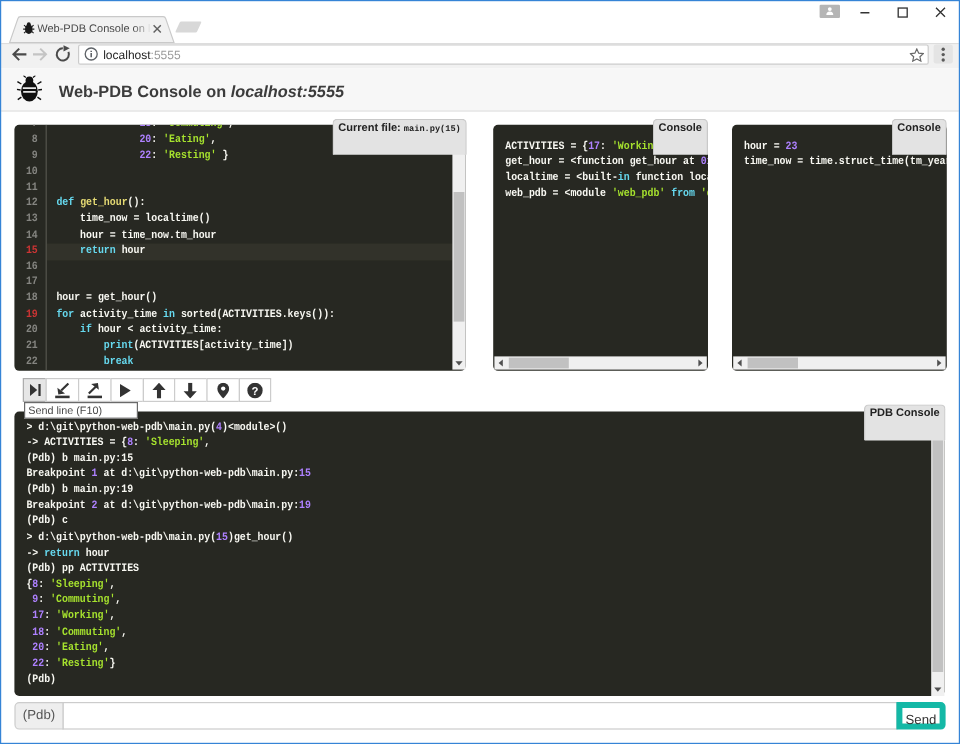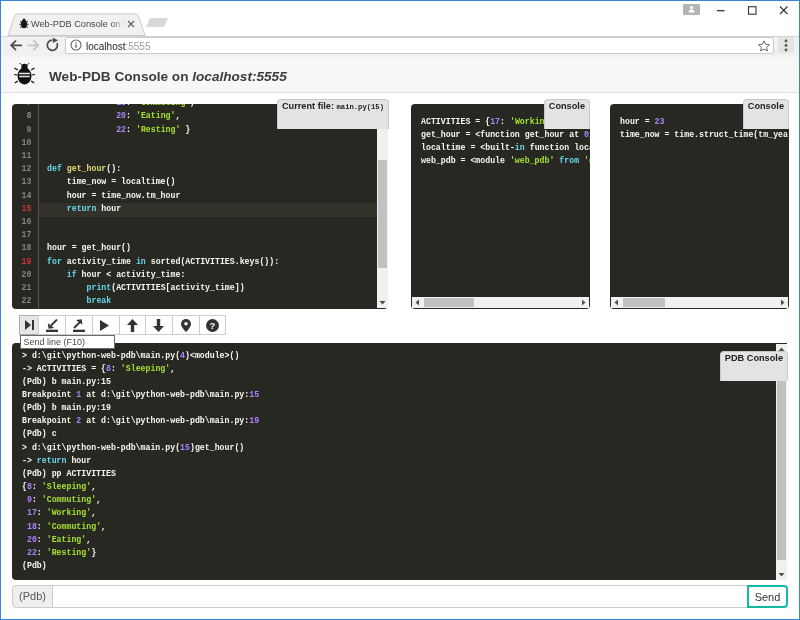--- a/index.html
+++ b/index.html
@@ -48,21 +48,21 @@
 .sbtrack { position:absolute; background:#f0f0f0; }
 .sbthumb { position:absolute; background:#c1c1c1; }
 
 .tbtn { position:absolute; top:315px; height:20px; background:#fff; border:1px solid #ccc; }
 
 #tooltip { left:19.5px; top:334.5px; width:95px; height:14px; background:#fff; border:1px solid #6a6a6a; font-size:9px; color:#4a4a4a; line-height:12px; padding-left:3px; }
 
 #console { left:12px; top:343px; width:775px; height:237px; background:#272822; border-radius:4px 0 4px 4px; }
 #addon { left:12px; top:585px; width:41px; height:23px; background:#eee; border:1px solid #ccc; border-radius:4px 0 0 4px; color:#555; font-size:11px; line-height:21px; text-align:center; }
 #inputbox { left:52px; top:585px; width:696px; height:23px; background:#fff; border:1px solid #ccc; }
-#sendbtn { left:747px; top:585px; width:41px; height:23px; background:#fff; border:2px solid #14b8a6; border-radius:0 4px 4px 0; font-size:11px; color:#333; text-align:center; line-height:21px; }
+#sendbtn { left:747px; top:585px; width:41px; height:23px; background:#fff; border:5px solid #14b8a6; border-radius:0 4px 4px 0; font-size:11px; color:#333; text-align:center; line-height:21px; }
 </style>
 </head>
 <body>
 <div class="abs" id="titlebar"></div>
 <div class="abs" id="tabdivider"></div>
 
 <svg class="abs" style="left:0;top:0" width="180" height="36" viewBox="0 0 180 36">
   <path d="M8,35.5 L14.9,15.5 Q15.4,13.9 17,13.9 L136,13.9 Q137.6,13.9 138.1,15.5 L145,35.5 Z" fill="#f1f1f1" stroke="#c9c9c9" stroke-width="1"></path>
 </svg>
 <svg class="abs" style="left:19px;top:17.5px" width="10" height="11" viewBox="0 0 10 11" id="favicon">
@@ -254,21 +254,21 @@
 (Pdb)</pre>
 </div>
 <div class="abs sbtrack" style="left:776px;top:344px;width:11px;height:236px;"></div>
 <svg class="abs" style="left:776px;top:344px" width="11" height="11" viewBox="0 0 11 11">
     <path d="M2.5,7 L8.5,7 L5.5,3.5 Z" fill="#505050"></path>
   </svg>
 <div class="abs sbthumb" style="left:777px;top:356px;width:9px;height:204px;"></div>
 <svg class="abs" style="left:776px;top:569px" width="11" height="11" viewBox="0 0 11 11">
     <path d="M2.5,4 L8.5,4 L5.5,7.5 Z" fill="#505050"></path>
   </svg>
-<div class="plabel" style="right:12px;top:351px;">PDB Console</div>
+<div class="plabel" style="right:12px;top:337px;">PDB Console</div>
 
 <div class="abs" id="tooltip">Send line (F10)</div>
 
 <div class="abs" id="inputbox"></div>
 <div class="abs" id="addon">(Pdb)</div>
 <div class="abs" id="sendbtn">Send</div>
 
 <div class="abs" id="topline"></div>
 <div class="abs" id="leftline"></div>
 <div class="abs" id="rightline"></div>

